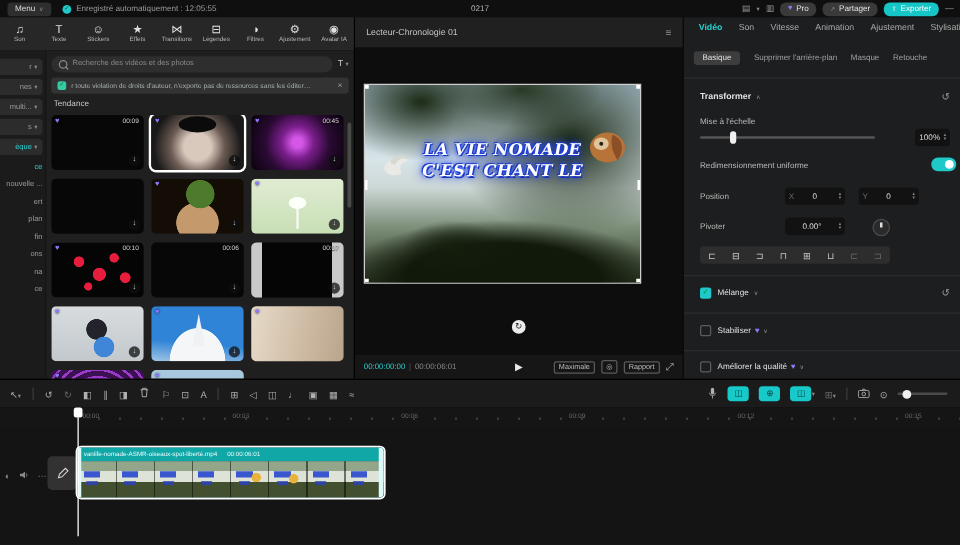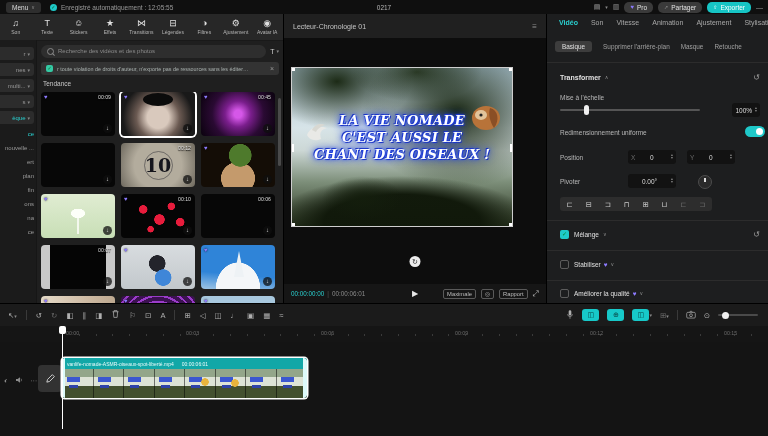--- a/index.html
+++ b/index.html
@@ -292,25 +292,20 @@
                 <span class="dl">↓</span>
               </div>
             <div class="tile t3">
                 <span class="pro">♥</span>
                 <span class="dur">00:45</span>
                 <span class="dl">↓</span>
               </div>
             <div class="tile">
                 <span class="dl">↓</span>
               </div>
-            <div class="tile t5">
-                <span class="num">10</span>
-                <span class="dur">00:12</span>
-                <span class="dl">↓</span>
-              </div>
             <div class="tile t6">
                 <span class="pro">♥</span>
                 <span class="dl">↓</span>
               </div>
             <div class="tile t7">
                 <span class="pro">♥</span>
                 <span class="dl">↓</span>
               </div>
             <div class="tile t8">
                 <span class="pro">♥</span>
@@ -365,22 +360,21 @@
               <path d="M8 10 C11 4,17 3,21 5 C16 7,13 9,12 12 Z" fill="#d8d8d2"></path>
             </svg>
           <svg class="owl" width="36" height="32" viewBox="0 0 36 32">
               <ellipse cx="18" cy="16" rx="14" ry="12" fill="#b87339"></ellipse>
               <ellipse cx="13" cy="13" rx="6" ry="5" fill="#e2c49a"></ellipse>
               <circle cx="13" cy="13" r="1.6" fill="#222"></circle>
               <path d="M22 6 C30 8,32 18,26 26 C22 20,20 12,22 6 Z" fill="#8a4f26"></path>
             </svg>
           <div class="otext">
             <div>LA VIE NOMADE</div>
-            <div>C'EST AUSSI LE</div>
-            <div>CHANT DES OISEAUX !</div>
+            <div>C'EST CHANT LE</div>
           </div>
           <div class="hdl c tl"></div>
           <div class="hdl c tr2"></div>
           <div class="hdl c bl"></div>
           <div class="hdl c br"></div>
           <div class="hdl ml"></div>
           <div class="hdl mr"></div>
         </div>
         <div class="rotate">↻</div>
       </div>

